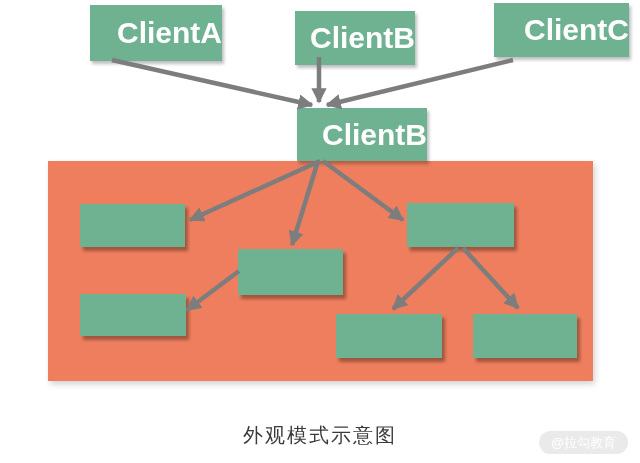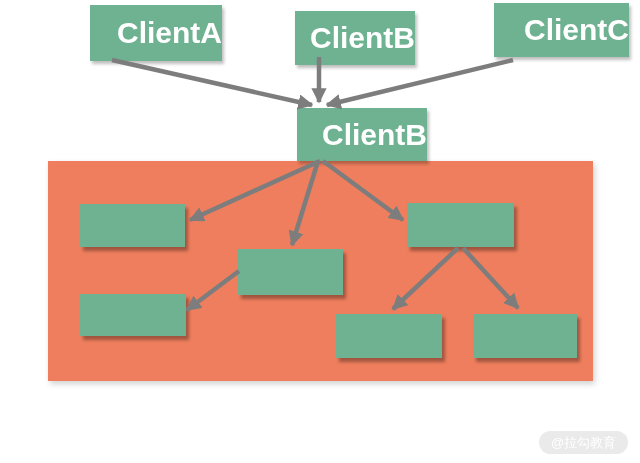--- a/index.html
+++ b/index.html
@@ -127,18 +127,19 @@
     <line x1="319" y1="57" x2="319" y2="102" marker-end="url(#ah)"></line>
     <line x1="513" y1="60" x2="327" y2="105" marker-end="url(#ah)"></line>
     <line x1="320" y1="161" x2="190" y2="220" marker-end="url(#ah)"></line>
     <line x1="318" y1="161" x2="292" y2="245" marker-end="url(#ah)"></line>
     <line x1="323" y1="161" x2="403" y2="220" marker-end="url(#ah)"></line>
     <line x1="239" y1="271" x2="187" y2="310" marker-end="url(#ah)"></line>
     <line x1="458" y1="248" x2="393" y2="309" marker-end="url(#ah)"></line>
     <line x1="463" y1="248" x2="518" y2="308" marker-end="url(#ah)"></line>
   </svg>
 
+  <div class="caption">外观模式示意图</div>
 
   <div class="watermark">
     <span>@拉勾教育</span>
   </div>
 
 </div>
 
 </body></html>

